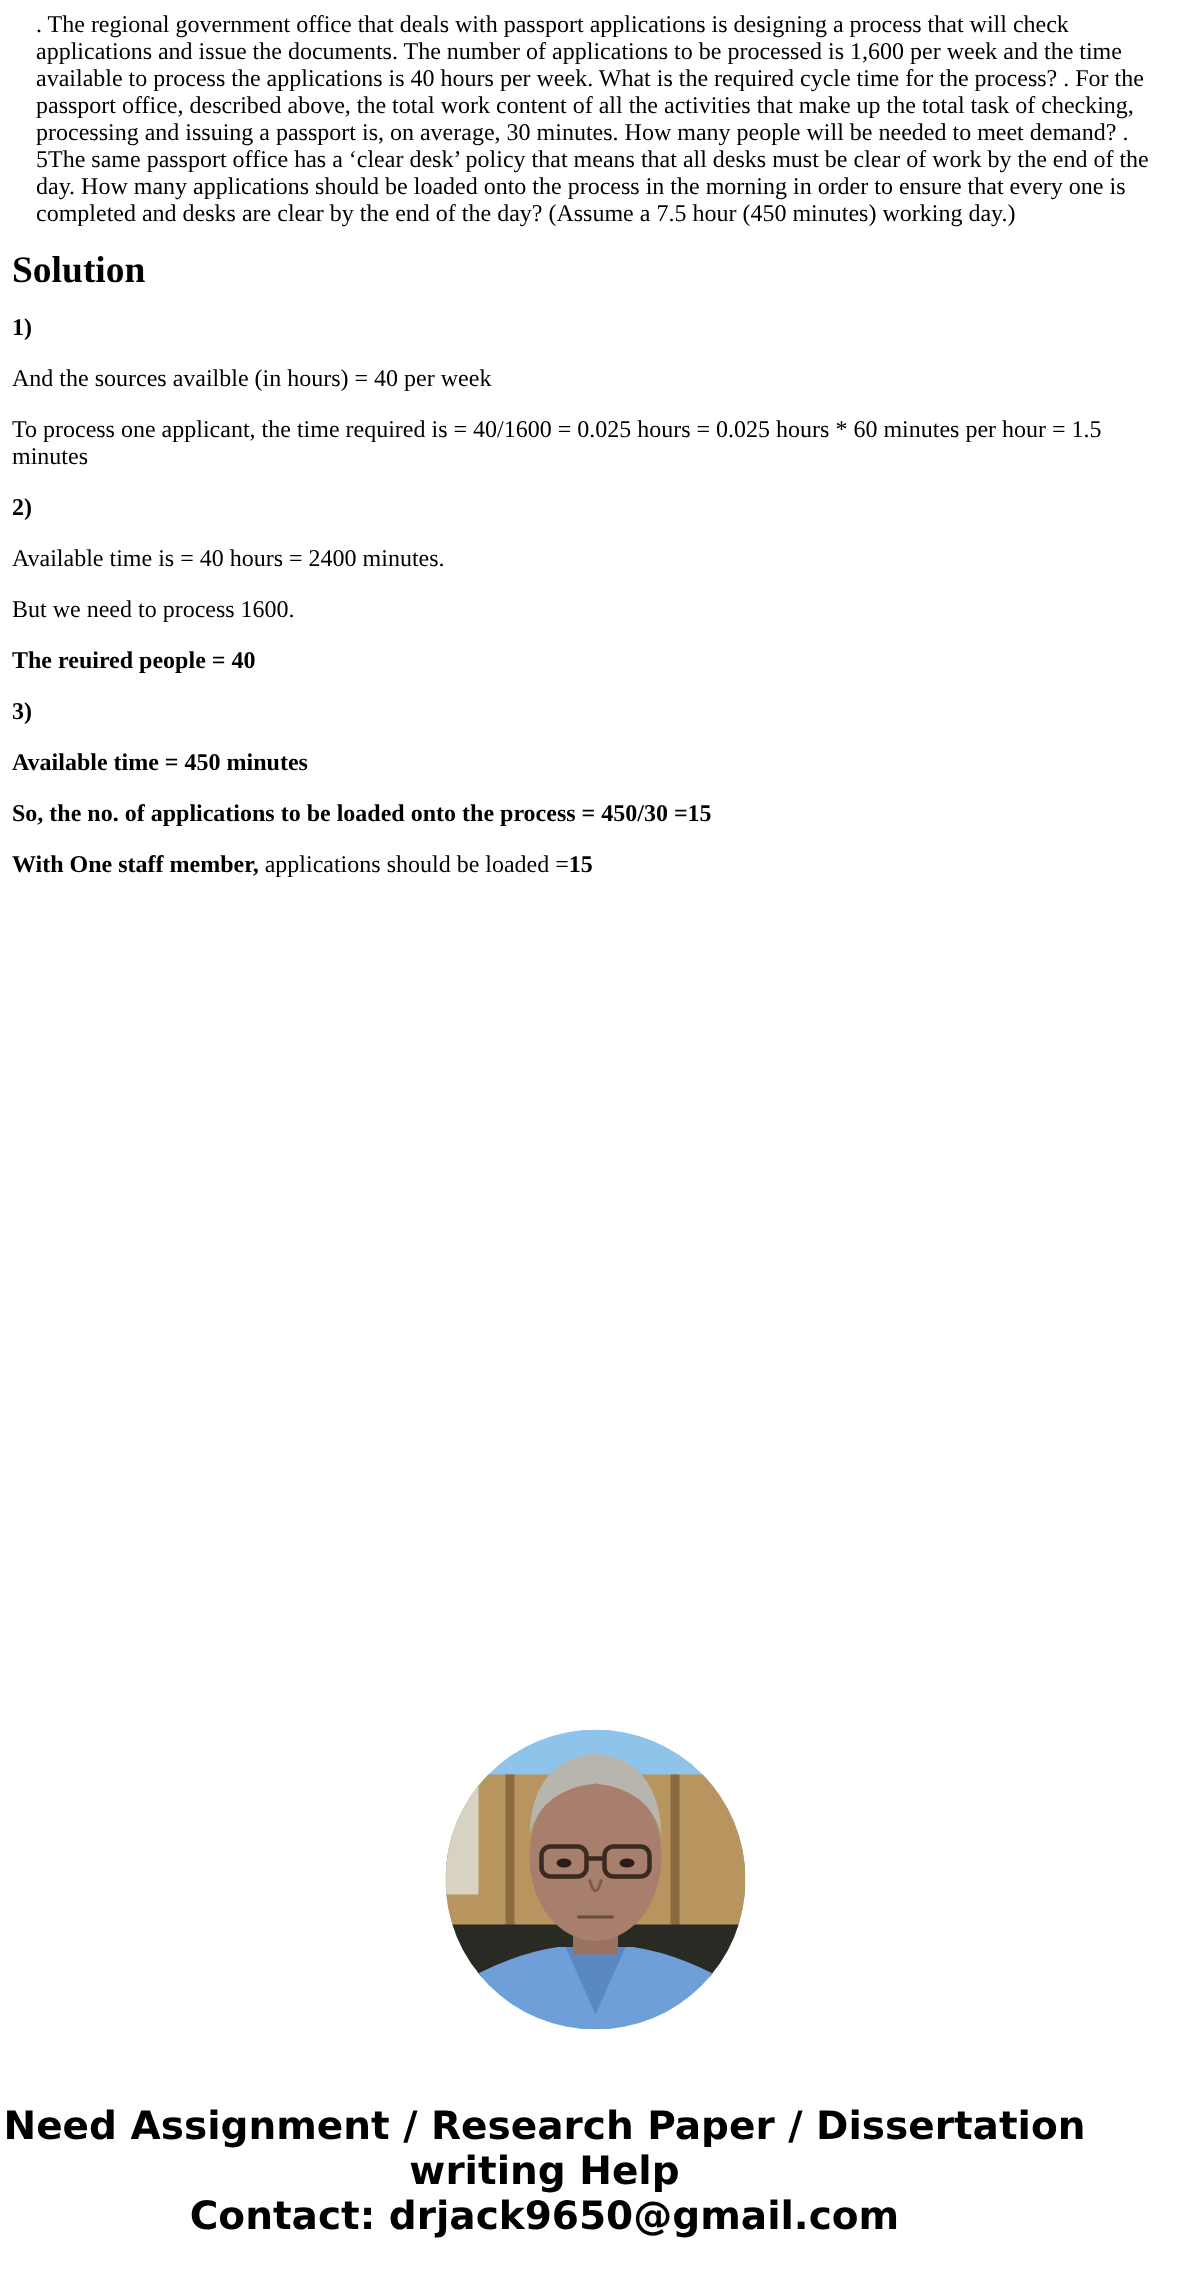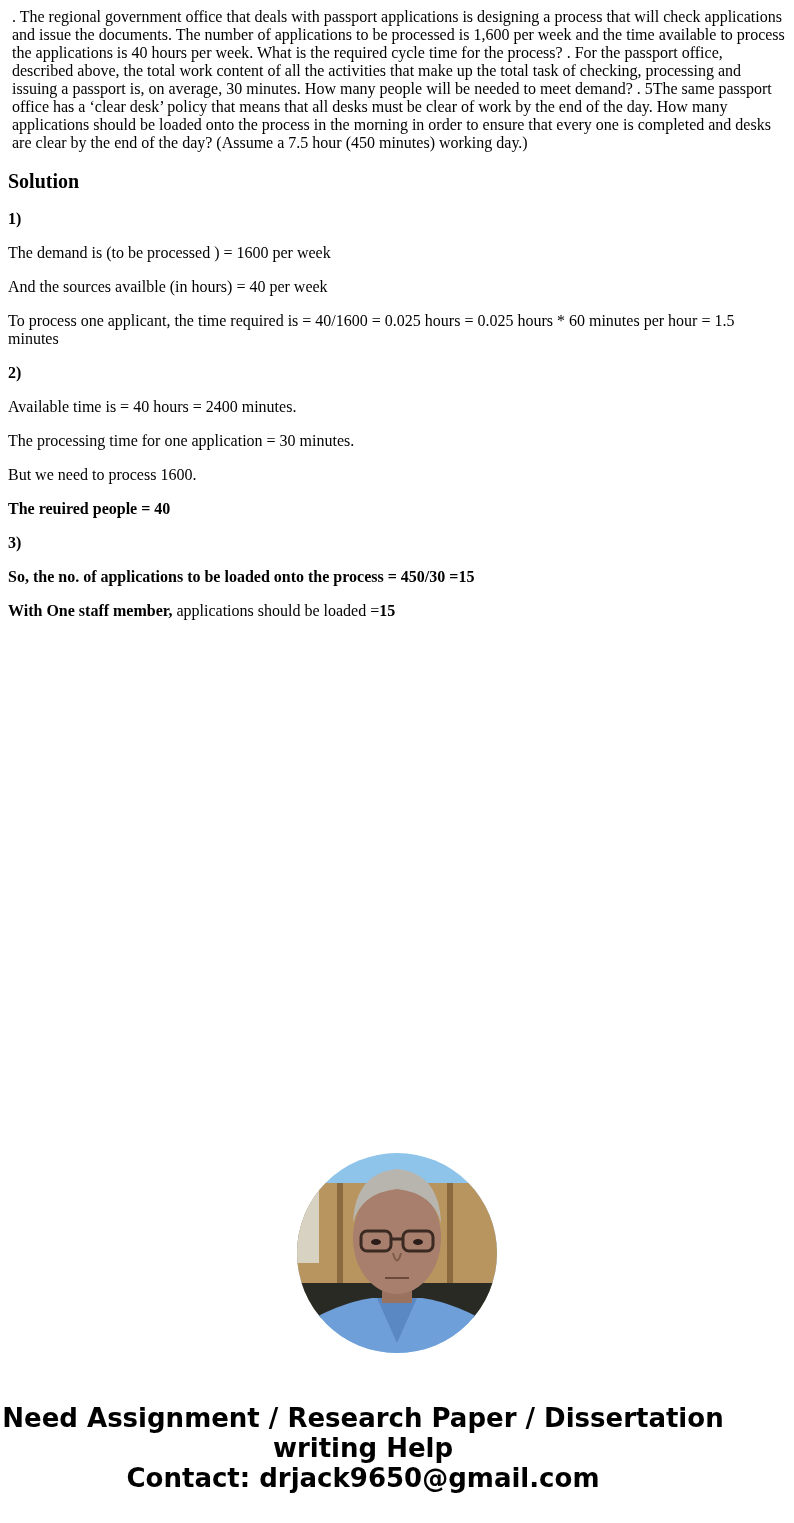--- a/index.html
+++ b/index.html
@@ -6,23 +6,23 @@
     body {
       width: 794px;
       min-height: 1523px;
       position: relative;
       font-family: "Liberation Serif", serif;
       font-size: 16px;
       line-height: 18px;
       color: #000000;
     }
     .content { padding: 8px 8px 0 8px; }
-    .question { margin: 0 0 10px 4px; }
+    .question { margin: 0 0 10px 16px; }
     h3.solution-heading {
-      font-size: 20px;
+      font-size: 25px;
       font-weight: bold;
       margin: 18px 0 18px 0;
       line-height: 22px;
     }
     p { margin: 0 0 16px 0; }
     .bold { font-weight: bold; }
     .photo-wrap {
       position: absolute;
       left: 297px;
       top: 1153px;
@@ -48,31 +48,30 @@
   </style>
 </head>
 <body>
 
 <div class="content">
   <div class="question">. The regional government office that deals with passport applications is designing a process that will check applications and issue the documents. The number of applications to be processed is 1,600 per week and the time available to process the applications is 40 hours per week. What is the required cycle time for the process? . For the passport office, described above, the total work content of all the activities that make up the total task of checking, processing and issuing a passport is, on average, 30 minutes. How many people will be needed to meet demand? . 5The same passport office has a ‘clear desk’ policy that means that all desks must be clear of work by the end of the day. How many applications should be loaded onto the process in the morning in order to ensure that every one is completed and desks are clear by the end of the day? (Assume a 7.5 hour (450 minutes) working day.)</div>
 
   <h3 class="solution-heading">Solution</h3>
 
   <p class="bold">1)</p>
-  <p>The demand is (to be processed ) = 1600 per week</p>
   <p>And the sources availble (in hours) = 40 per week</p>
   <p>To process one applicant, the time required is = 40/1600 = 0.025 hours = 0.025 hours * 60 minutes per hour = 1.5 minutes</p>
 
   <p class="bold">2)</p>
   <p>Available time is = 40 hours = 2400 minutes.</p>
-  <p>The processing time for one application = 30 minutes.</p>
   <p>But we need to process 1600.</p>
   <p class="bold">The reuired people = 40</p>
 
   <p class="bold">3)</p>
+  <p class="bold">Available time = 450 minutes</p>
   <p class="bold">So, the no. of applications to be loaded onto the process = 450/30 =15</p>
   <p><span class="bold">With One staff member,</span><span> applications should be loaded =</span><span class="bold">15</span></p>
 </div>
 
 <div class="photo-wrap">
   <svg width="200" height="200" viewBox="0 0 200 200">
     <rect x="0" y="0" width="200" height="200" fill="#8ec3ea"></rect>
     <rect x="0" y="30" width="200" height="130" fill="#b8955f"></rect>
     <rect x="0" y="30" width="22" height="80" fill="#d8d2c2"></rect>
     <rect x="40" y="30" width="6" height="130" fill="#8a6a3e"></rect>

